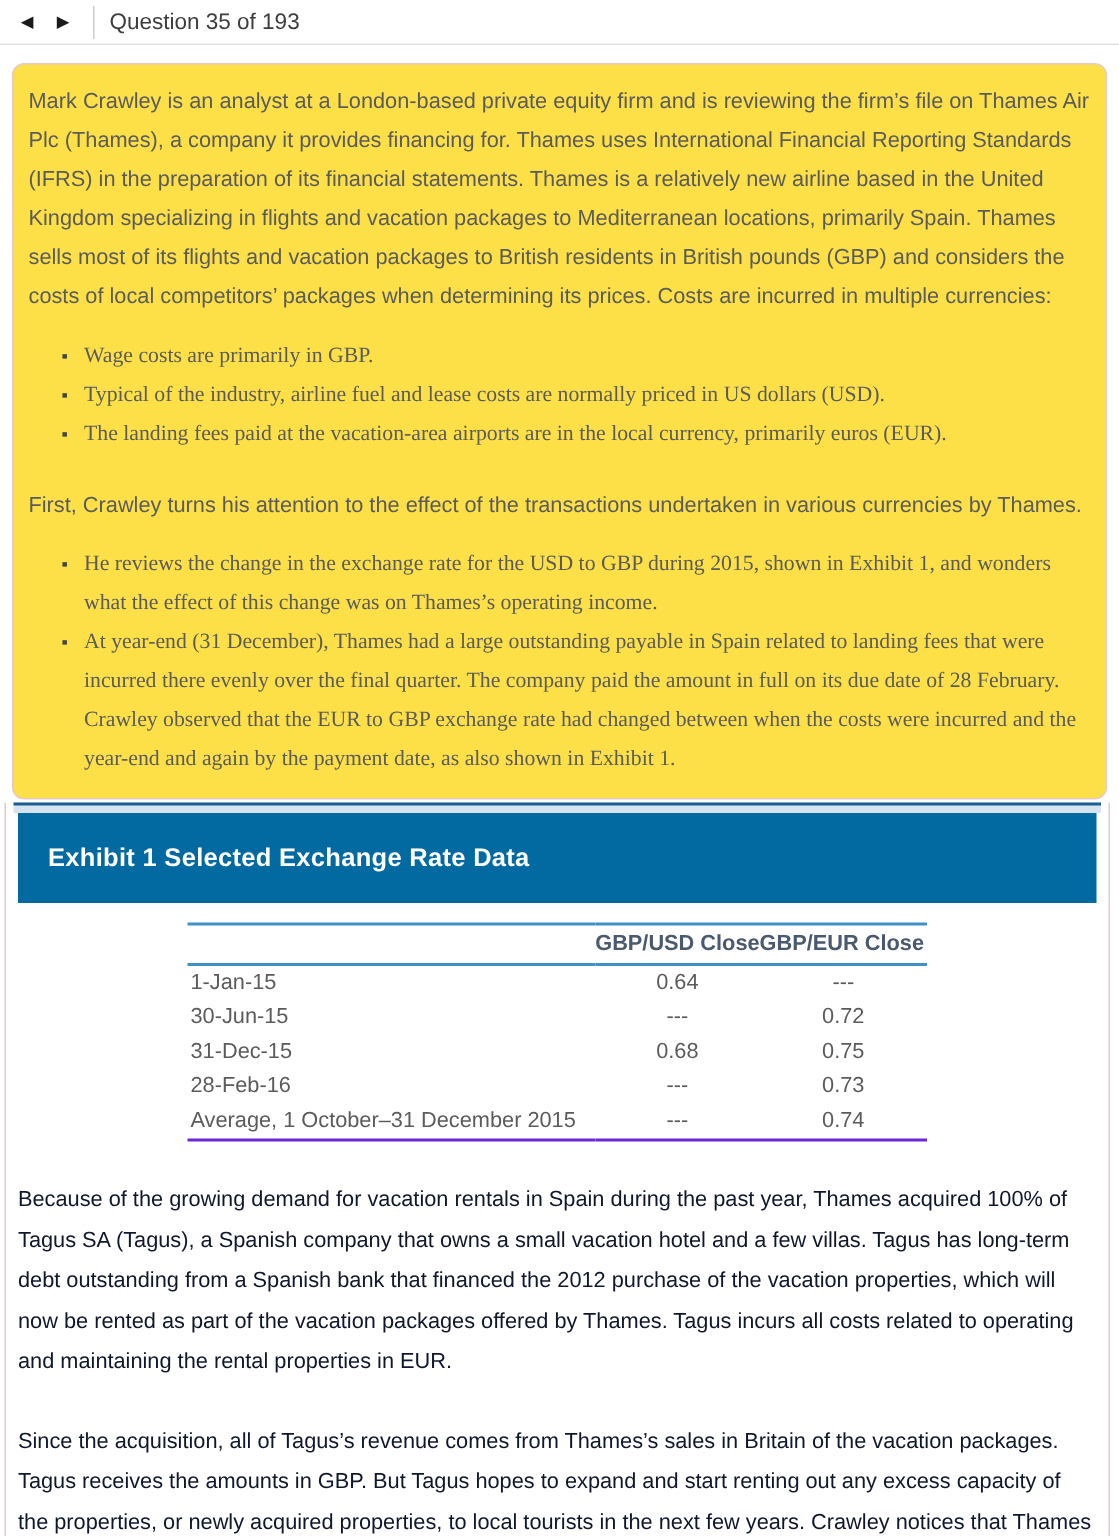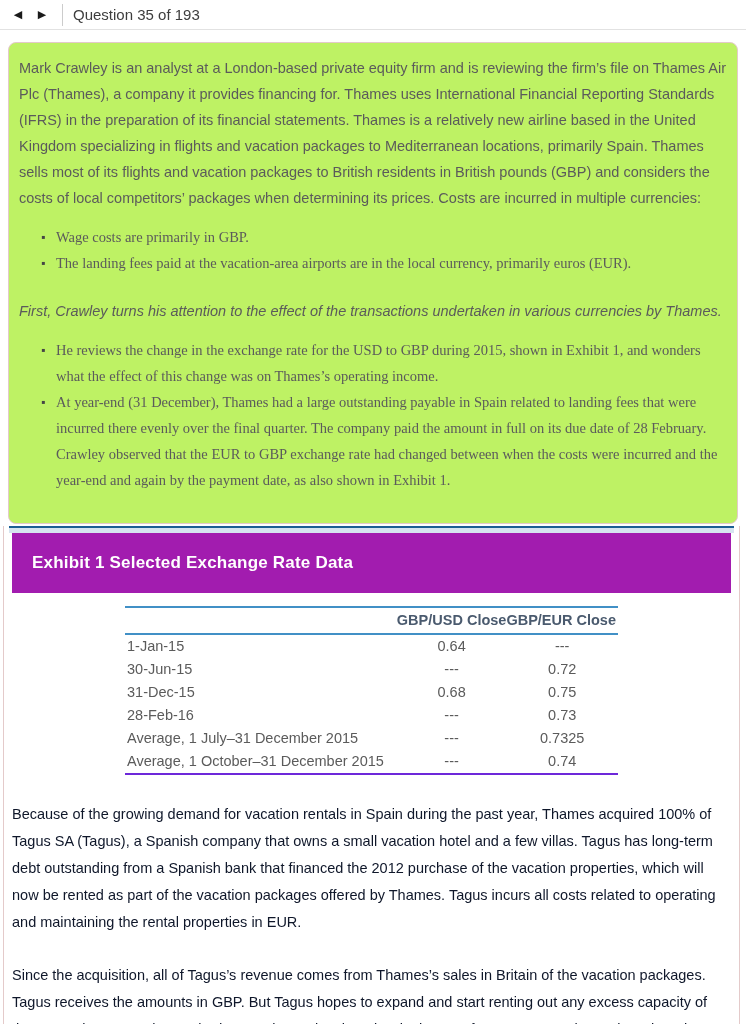--- a/index.html
+++ b/index.html
@@ -31,22 +31,22 @@
     background: #cccccc;
     margin: 0 10px 0 8px;
   }
   .nav-title { font-size: 15px; color: #3d3d3d; }
 
   
   .vignette-box {
     margin: 12px 8px 0 8px;
     border: 1px solid #e4caca;
     border-radius: 8px;
-    padding: 12px 10px 30px 10px;
-    background: #bef264;
+    padding: 12px 10px 13px 10px;
+    background: #fde047;
   }
   .para {
     font-size: 14.5px;
     line-height: 26px;
     color: #5b5b5b;
   }
   .bullets {
     list-style: none;
     margin: 13px 0 0 22px;
   }
@@ -59,41 +59,41 @@
     font-family: Liberation Serif, serif;
   }
   .bullets li::before {
     content: "\25AA";
     position: absolute;
     left: 0; top: 0;
     font-size: 12px;
     line-height: 26px;
     color: #454545;
   }
-  .para-gap { margin-top: 22px; font-style: italic; }
+  .para-gap { margin-top: 22px; }
 
   
   .exhibit-box {
     margin: 2px 6px 0 3px;
     border: 1px solid #e4caca;
     border-top: none;
     background: #fff;
     min-height: 520px;
     padding-bottom: 30px;
   }
   .exhibit-accent {
     margin: 0 5px;
     border-top: 2px solid #1b5e94;
     background: #d6e4f0;
     height: 7px;
   }
   .exhibit-banner {
     margin: 0 8px;
     height: 60px;
-    background: #a21caf;
+    background: #0369a1;
     display: flex;
     align-items: center;
     padding-left: 20px;
   }
   .exhibit-banner h2 {
     color: #ffffff;
     font-size: 17px;
     font-weight: bold;
     letter-spacing: 0.2px;
   }
@@ -144,20 +144,21 @@
   </button>
   <div class="nav-divider"></div>
   <span class="nav-title">Question 35 of 193</span>
 </div>
 
 <div class="vignette-box">
   <p class="para">Mark Crawley is an analyst at a London-based private equity firm and is reviewing the firm’s file on Thames Air Plc (Thames), a company it provides financing for. Thames uses International Financial Reporting Standards (IFRS) in the preparation of its financial statements. Thames is a relatively new airline based in the United Kingdom specializing in flights and vacation packages to Mediterranean locations, primarily Spain. Thames sells most of its flights and vacation packages to British residents in British pounds (GBP) and considers the costs of local competitors’ packages when determining its prices. Costs are incurred in multiple currencies:</p>
 
   <ul class="bullets">
     <li>Wage costs are primarily in GBP.</li>
+    <li>Typical of the industry, airline fuel and lease costs are normally priced in US dollars (USD).</li>
     <li>The landing fees paid at the vacation-area airports are in the local currency, primarily euros (EUR).</li>
   </ul>
 
   <p class="para para-gap">First, Crawley turns his attention to the effect of the transactions undertaken in various currencies by Thames.</p>
 
   <ul class="bullets">
     <li>He reviews the change in the exchange rate for the USD to GBP during 2015, shown in Exhibit 1, and wonders what the effect of this change was on Thames’s operating income.</li>
     <li>At year-end (31 December), Thames had a large outstanding payable in Spain related to landing fees that were incurred there evenly over the final quarter. The company paid the amount in full on its due date of 28 February. Crawley observed that the EUR to GBP exchange rate had changed between when the costs were incurred and the year-end and again by the payment date, as also shown in Exhibit 1.</li>
   </ul>
 </div>
@@ -192,25 +193,20 @@
         <td class="cell-label">31-Dec-15</td>
         <td class="cell-val">0.68</td>
         <td class="cell-val">0.75</td>
       </tr>
       <tr>
         <td class="cell-label">28-Feb-16</td>
         <td class="cell-val">---</td>
         <td class="cell-val">0.73</td>
       </tr>
       <tr>
-        <td class="cell-label">Average, 1 July–31 December 2015</td>
-        <td class="cell-val">---</td>
-        <td class="cell-val">0.7325</td>
-      </tr>
-      <tr>
         <td class="cell-label">Average, 1 October–31 December 2015</td>
         <td class="cell-val">---</td>
         <td class="cell-val">0.74</td>
       </tr>
     </tbody>
   </table>
 
   <p class="exhibit-text">Because of the growing demand for vacation rentals in Spain during the past year, Thames acquired 100% of Tagus SA (Tagus), a Spanish company that owns a small vacation hotel and a few villas. Tagus has long-term debt outstanding from a Spanish bank that financed the 2012 purchase of the vacation properties, which will now be rented as part of the vacation packages offered by Thames. Tagus incurs all costs related to operating and maintaining the rental properties in EUR.</p>
   <p class="exhibit-text">Since the acquisition, all of Tagus’s revenue comes from Thames’s sales in Britain of the vacation packages. Tagus receives the amounts in GBP. But Tagus hopes to expand and start renting out any excess capacity of the properties, or newly acquired properties, to local tourists in the next few years. Crawley notices that Thames is</p>
 </div>

